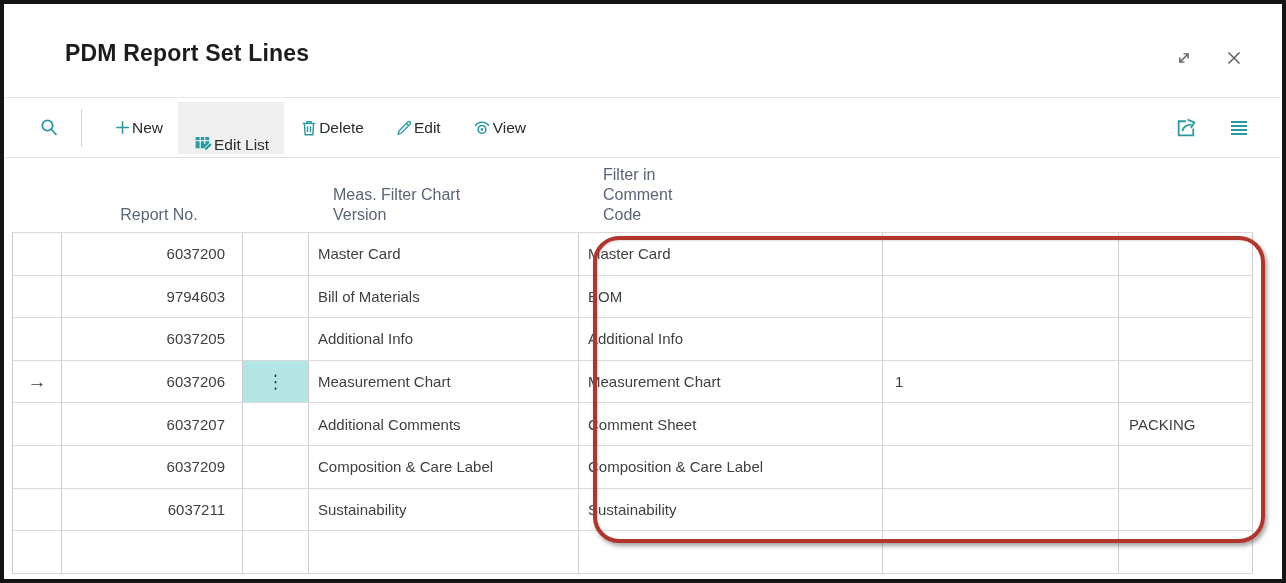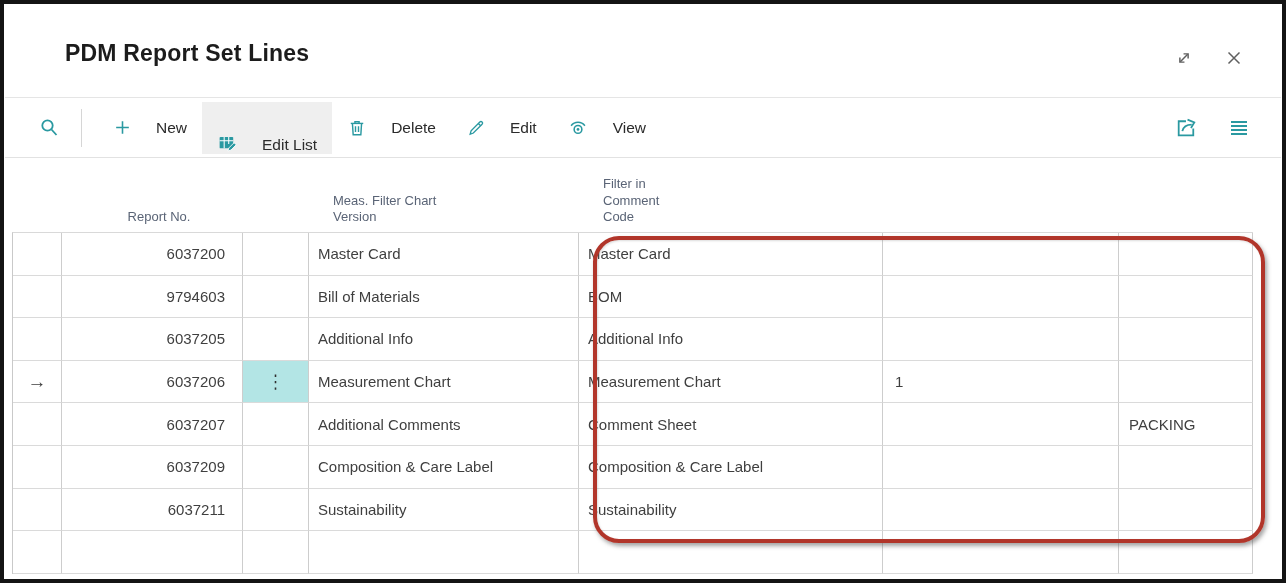--- a/index.html
+++ b/index.html
@@ -17,28 +17,28 @@
   .titlebar{position:absolute;top:16px;left:5px;right:5px;height:97px;margin-left:36px;}
   .page-title{position:absolute;left:24px;top:24px;font-size:23px;font-weight:700;color:#1c1c1c;letter-spacing:.2px;}
   .win-btn{position:absolute;top:26px;width:34px;height:32px;background:none;border:none;cursor:pointer;color:#5f5f5f;display:flex;align-items:center;justify-content:center;}
   .win-expand{right:80px;}
   .win-close{right:30px;}
 
   
   .toolbar{position:absolute;top:97px;left:5px;right:5px;height:61px;border-top:1px solid #e5e5e5;border-bottom:1px solid #e2e2e2;display:flex;align-items:center;padding-left:26px;}
   .tb-ic-btn{background:none;border:none;cursor:pointer;color:var(--accent);display:flex;align-items:center;justify-content:center;padding:6px;}
   .tb-sep{width:1px;height:38px;background:#d6d6d6;margin:0 16px 0 14px;}
-  .tb-btn{display:flex;align-items:center;gap:24px;background:none;border:none;cursor:pointer;height:52px;padding:0 15px;font-size:15.5px;color:#2b2b2b;font-family:"Liberation Sans",sans-serif;}
+  .tb-btn{display:flex;align-items:center;gap:0;background:none;border:none;cursor:pointer;height:52px;padding:0 15px;font-size:15.5px;color:#2b2b2b;font-family:"Liberation Sans",sans-serif;}
   .tb-btn .ic{color:var(--accent);display:flex;align-items:center;}
   .tb-btn.active{background:var(--active-bg);align-items:flex-end;}
   .tb-right{position:absolute;right:24px;top:0;height:100%;display:flex;align-items:center;gap:16px;}
 
   
   .thead{position:absolute;top:158px;left:27px;width:1241px;height:74px;display:grid;grid-template-columns:50px 181px 66px 270px 304px 236px 134px;}
-  .th{display:flex;align-items:flex-end;padding-bottom:7px;font-size:13px;color:#5a6476;line-height:1.25;}
+  .th{display:flex;align-items:flex-end;padding-bottom:7px;font-size:16px;color:#5a6476;line-height:1.25;}
   .th.num{justify-content:center;padding-right:17px;text-align:right;}
   .th.txt{padding-left:9px;}
   .th .wrap2{max-width:132px;}
   .th .wrap3{max-width:76px;}
 
   .tbody{position:absolute;top:232px;left:12px;width:1241px;border-left:1px solid #c9c9c9;border-top:1px solid #d9d9d9;}
   .trow{display:grid;grid-template-columns:49px 181px 66px 270px 304px 236px 134px;height:42.6px;}
   .cell{border-right:1px solid #cdcdcd;border-bottom:1px solid #dadada;display:flex;align-items:center;font-size:15px;color:#3f3f3f;overflow:hidden;white-space:nowrap;}
   .cell.c-no{justify-content:flex-end;padding-right:17px;}
   .cell.c-name,.cell.c-type{padding-left:9px;}

